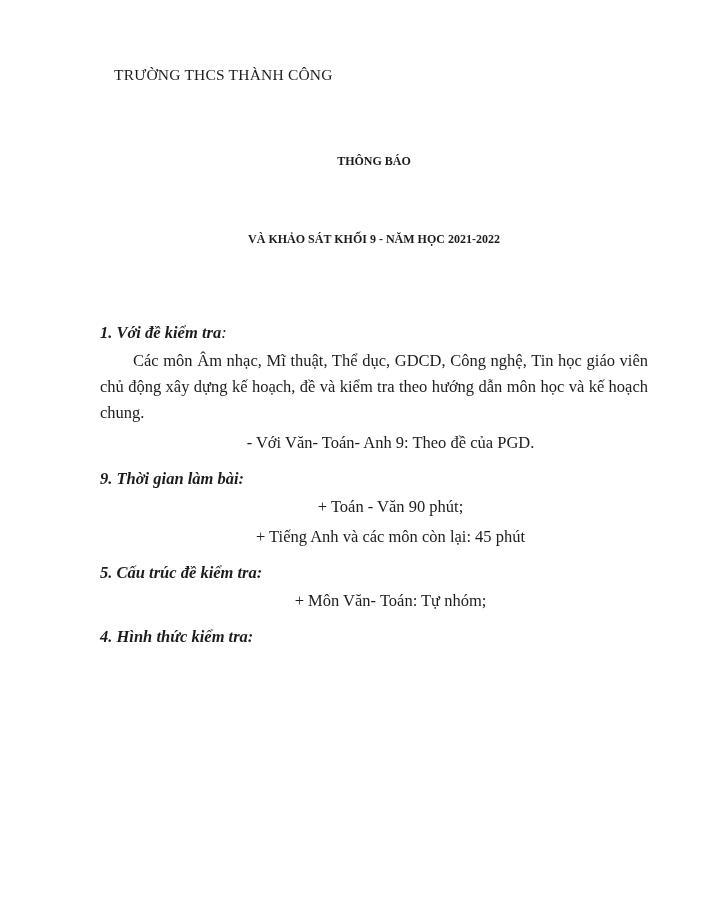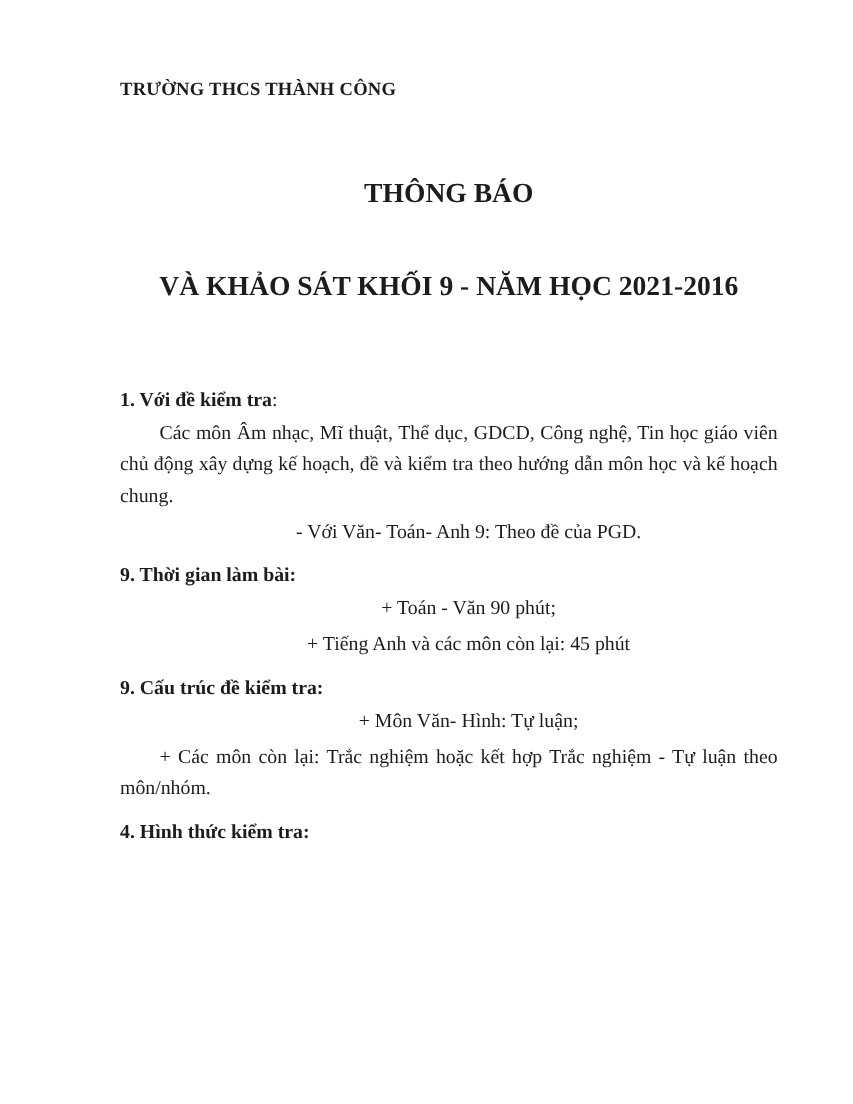--- a/index.html
+++ b/index.html
@@ -15,67 +15,67 @@
     background: #ffffff;
     color: #1c1c1c;
     font-family: "Liberation Serif", "DejaVu Serif", serif;
     font-size: 16.5px;
     line-height: 26px;
     box-sizing: border-box;
     padding: 62px 63px 20px 100px;
     overflow: hidden;
   }
   .school-name {
-    font-weight: bold;
+    font-weight: normal;
     font-size: 15.5px;
     letter-spacing: 0.2px;
-    margin: 0 0 8px 0;
+    margin: 0 0 8px 14px;
   }
   .title-block {
     text-align: center;
     font-weight: bold;
-    font-size: 23px;
+    font-size: 12px;
     line-height: 26px;
     margin: 0 0 16px 0;
     white-space: pre-wrap;
   }
   .title-line { margin: 0; }
   .sec-heading {
     font-weight: bold;
     margin: 10px 0 2px 0;
+    font-style: italic;
   }
   .sec-heading .colon { font-weight: normal; }
   .para {
     margin: 0 0 4px 0;
     text-align: justify;
     text-indent: 33px;
   }
   .para.single {
     text-align: center;
   }
 </style>
 </head>
 <body>
 
 <div class="page">
 
   <p class="school-name">TRƯỜNG THCS THÀNH CÔNG</p>
 
   <div class="title-block">
     <div class="title-line">THÔNG BÁO</div>
-    <div class="title-line">VÀ KHẢO SÁT KHỐI 9 - NĂM HỌC 2021-2016</div>
+    <div class="title-line">VÀ KHẢO SÁT KHỐI 9 - NĂM HỌC 2021-2022</div>
   </div>
 
   <p class="sec-heading"><span>1. Với đề kiểm tra</span><span class="colon">:</span></p>
   <p class="para">Các môn Âm nhạc, Mĩ thuật, Thể dục, GDCD, Công nghệ, Tin học giáo viên chủ động xây dựng kế hoạch, đề và kiểm tra theo hướng dẫn môn học và kế hoạch chung.</p>
   <p class="para single">- Với Văn- Toán- Anh 9: Theo đề của PGD.</p>
 
   <p class="sec-heading">9. Thời gian làm bài:</p>
   <p class="para single">+ Toán - Văn 90 phút;</p>
   <p class="para single">+ Tiếng Anh và các môn còn lại: 45 phút</p>
 
-  <p class="sec-heading">9. Cấu trúc đề kiểm tra:</p>
-  <p class="para single">+ Môn Văn- Hình: Tự luận;</p>
-  <p class="para">+ Các môn còn lại: Trắc nghiệm hoặc kết hợp Trắc nghiệm - Tự luận theo môn/nhóm.</p>
+  <p class="sec-heading">5. Cấu trúc đề kiểm tra:</p>
+  <p class="para single">+ Môn Văn- Toán: Tự nhóm;</p>
 
   <p class="sec-heading">4. Hình thức kiểm tra:</p>
 
 </div>
 
 </body></html>

